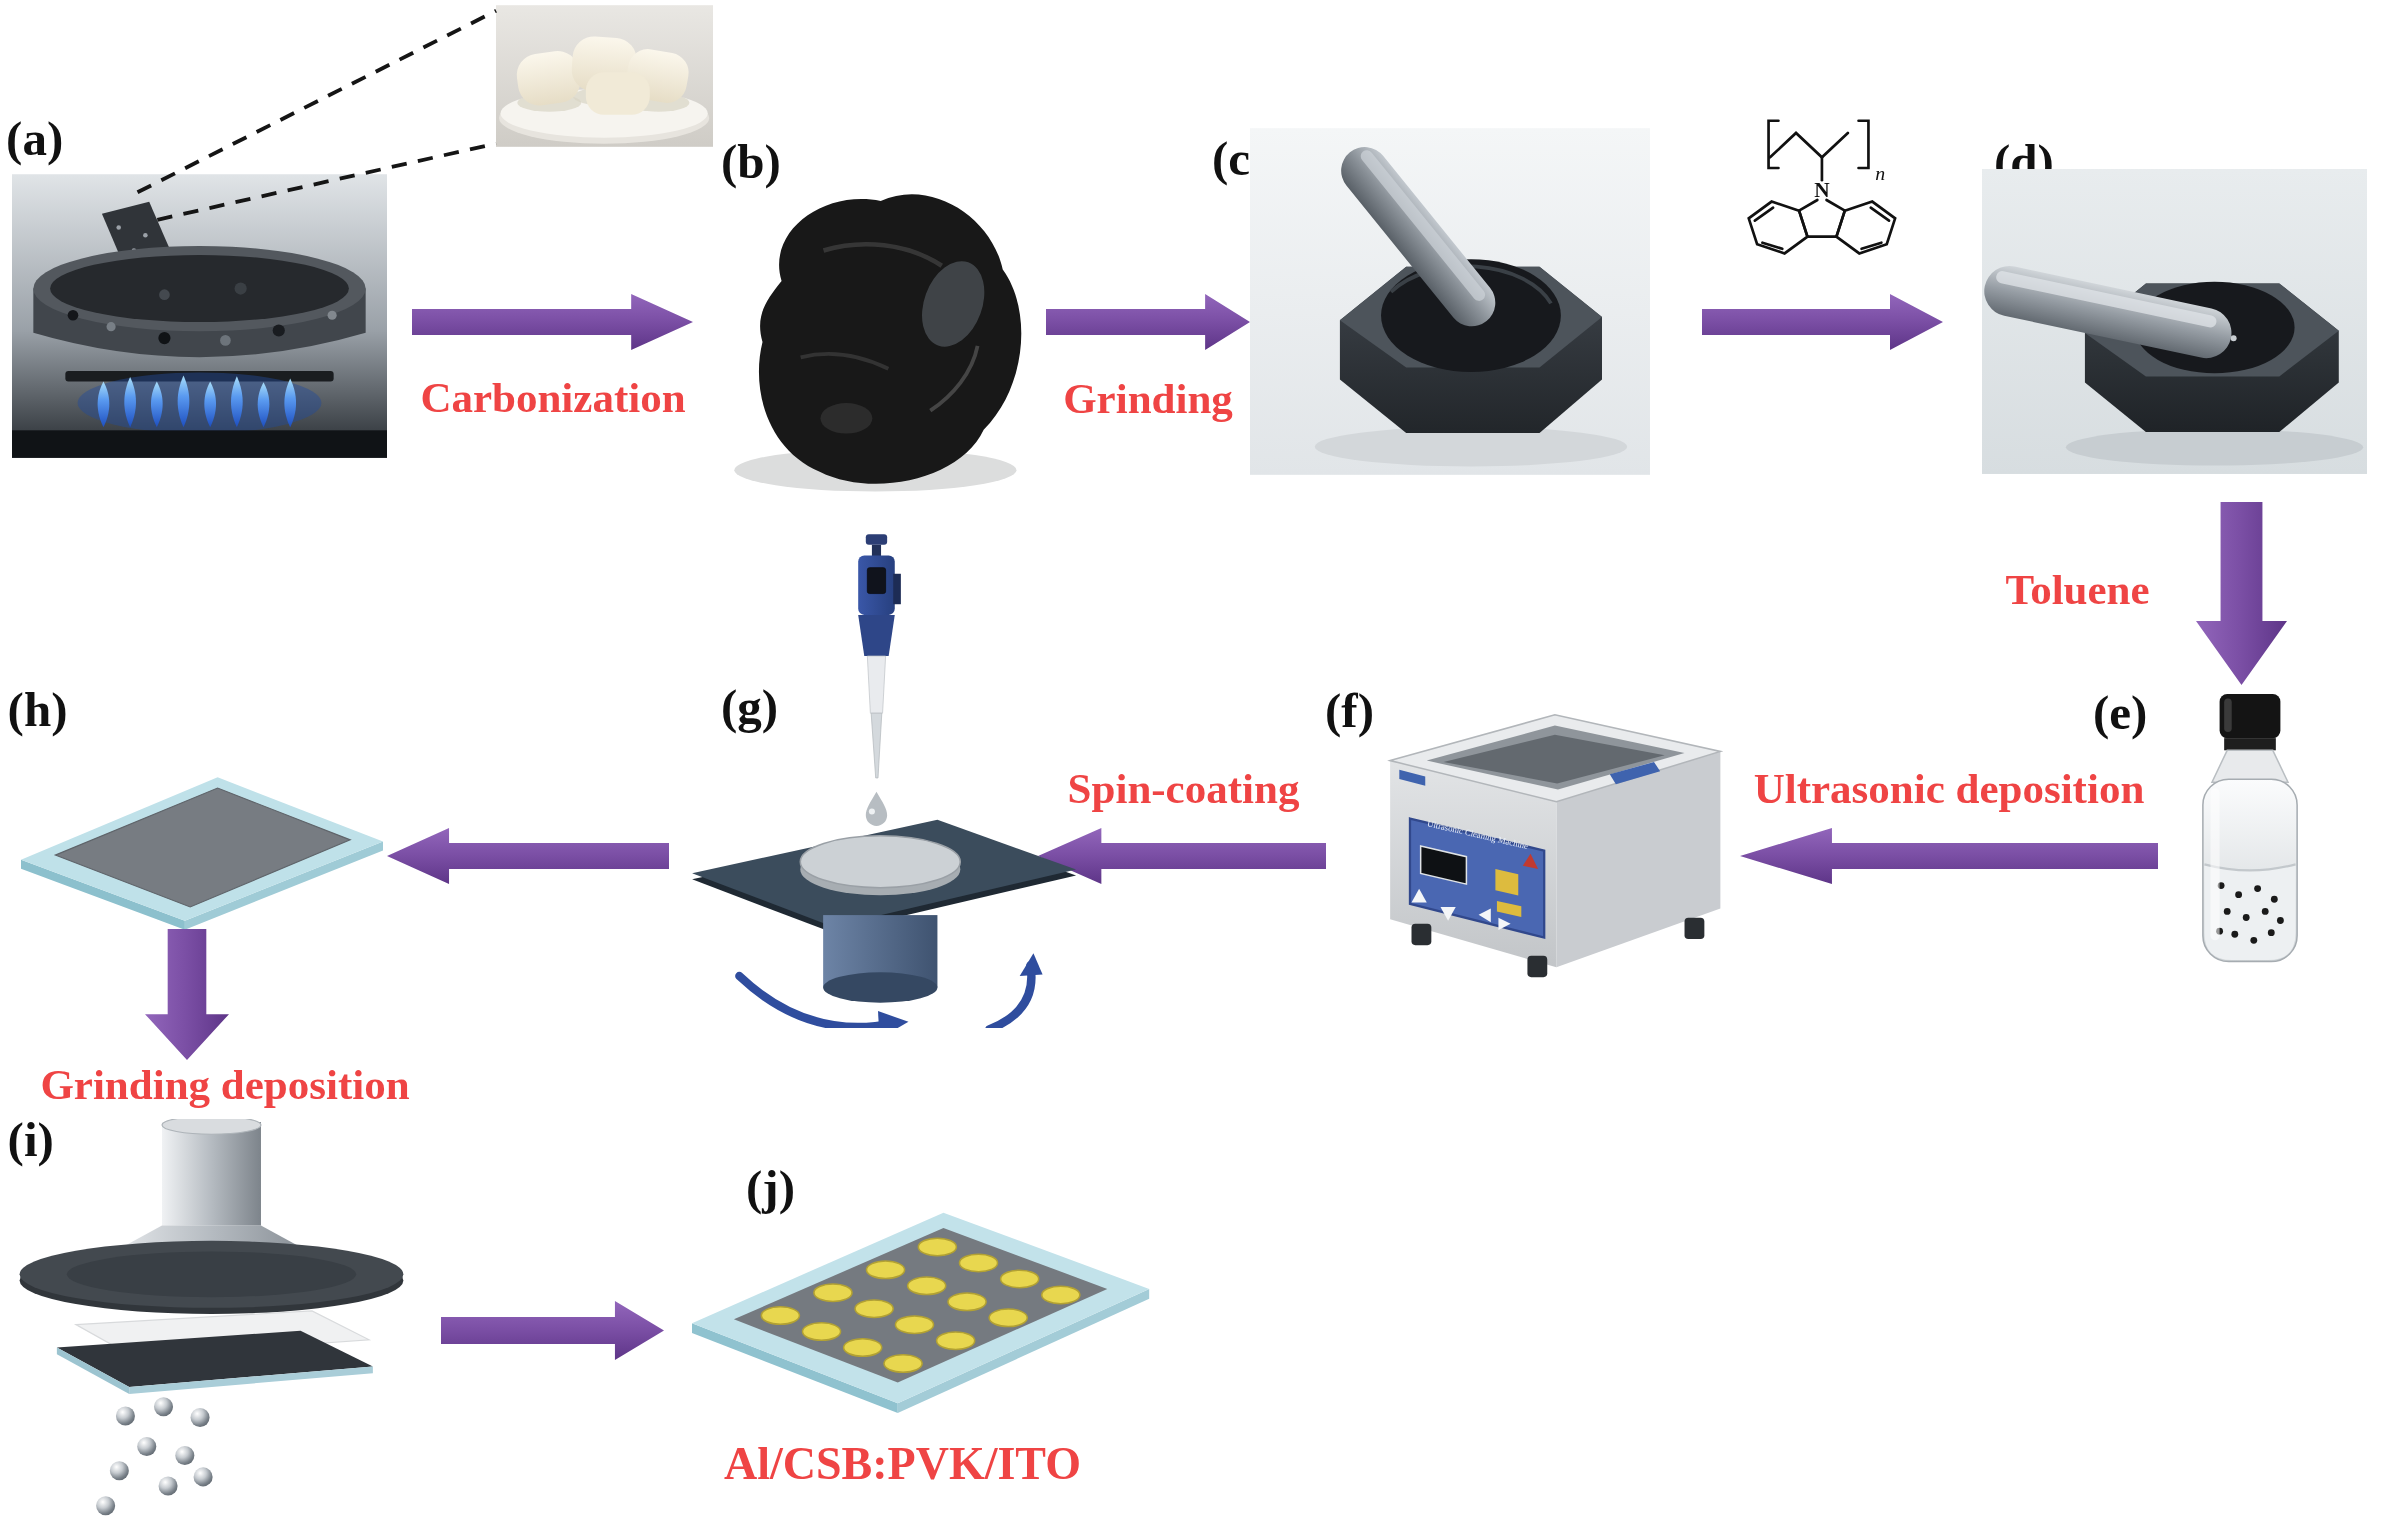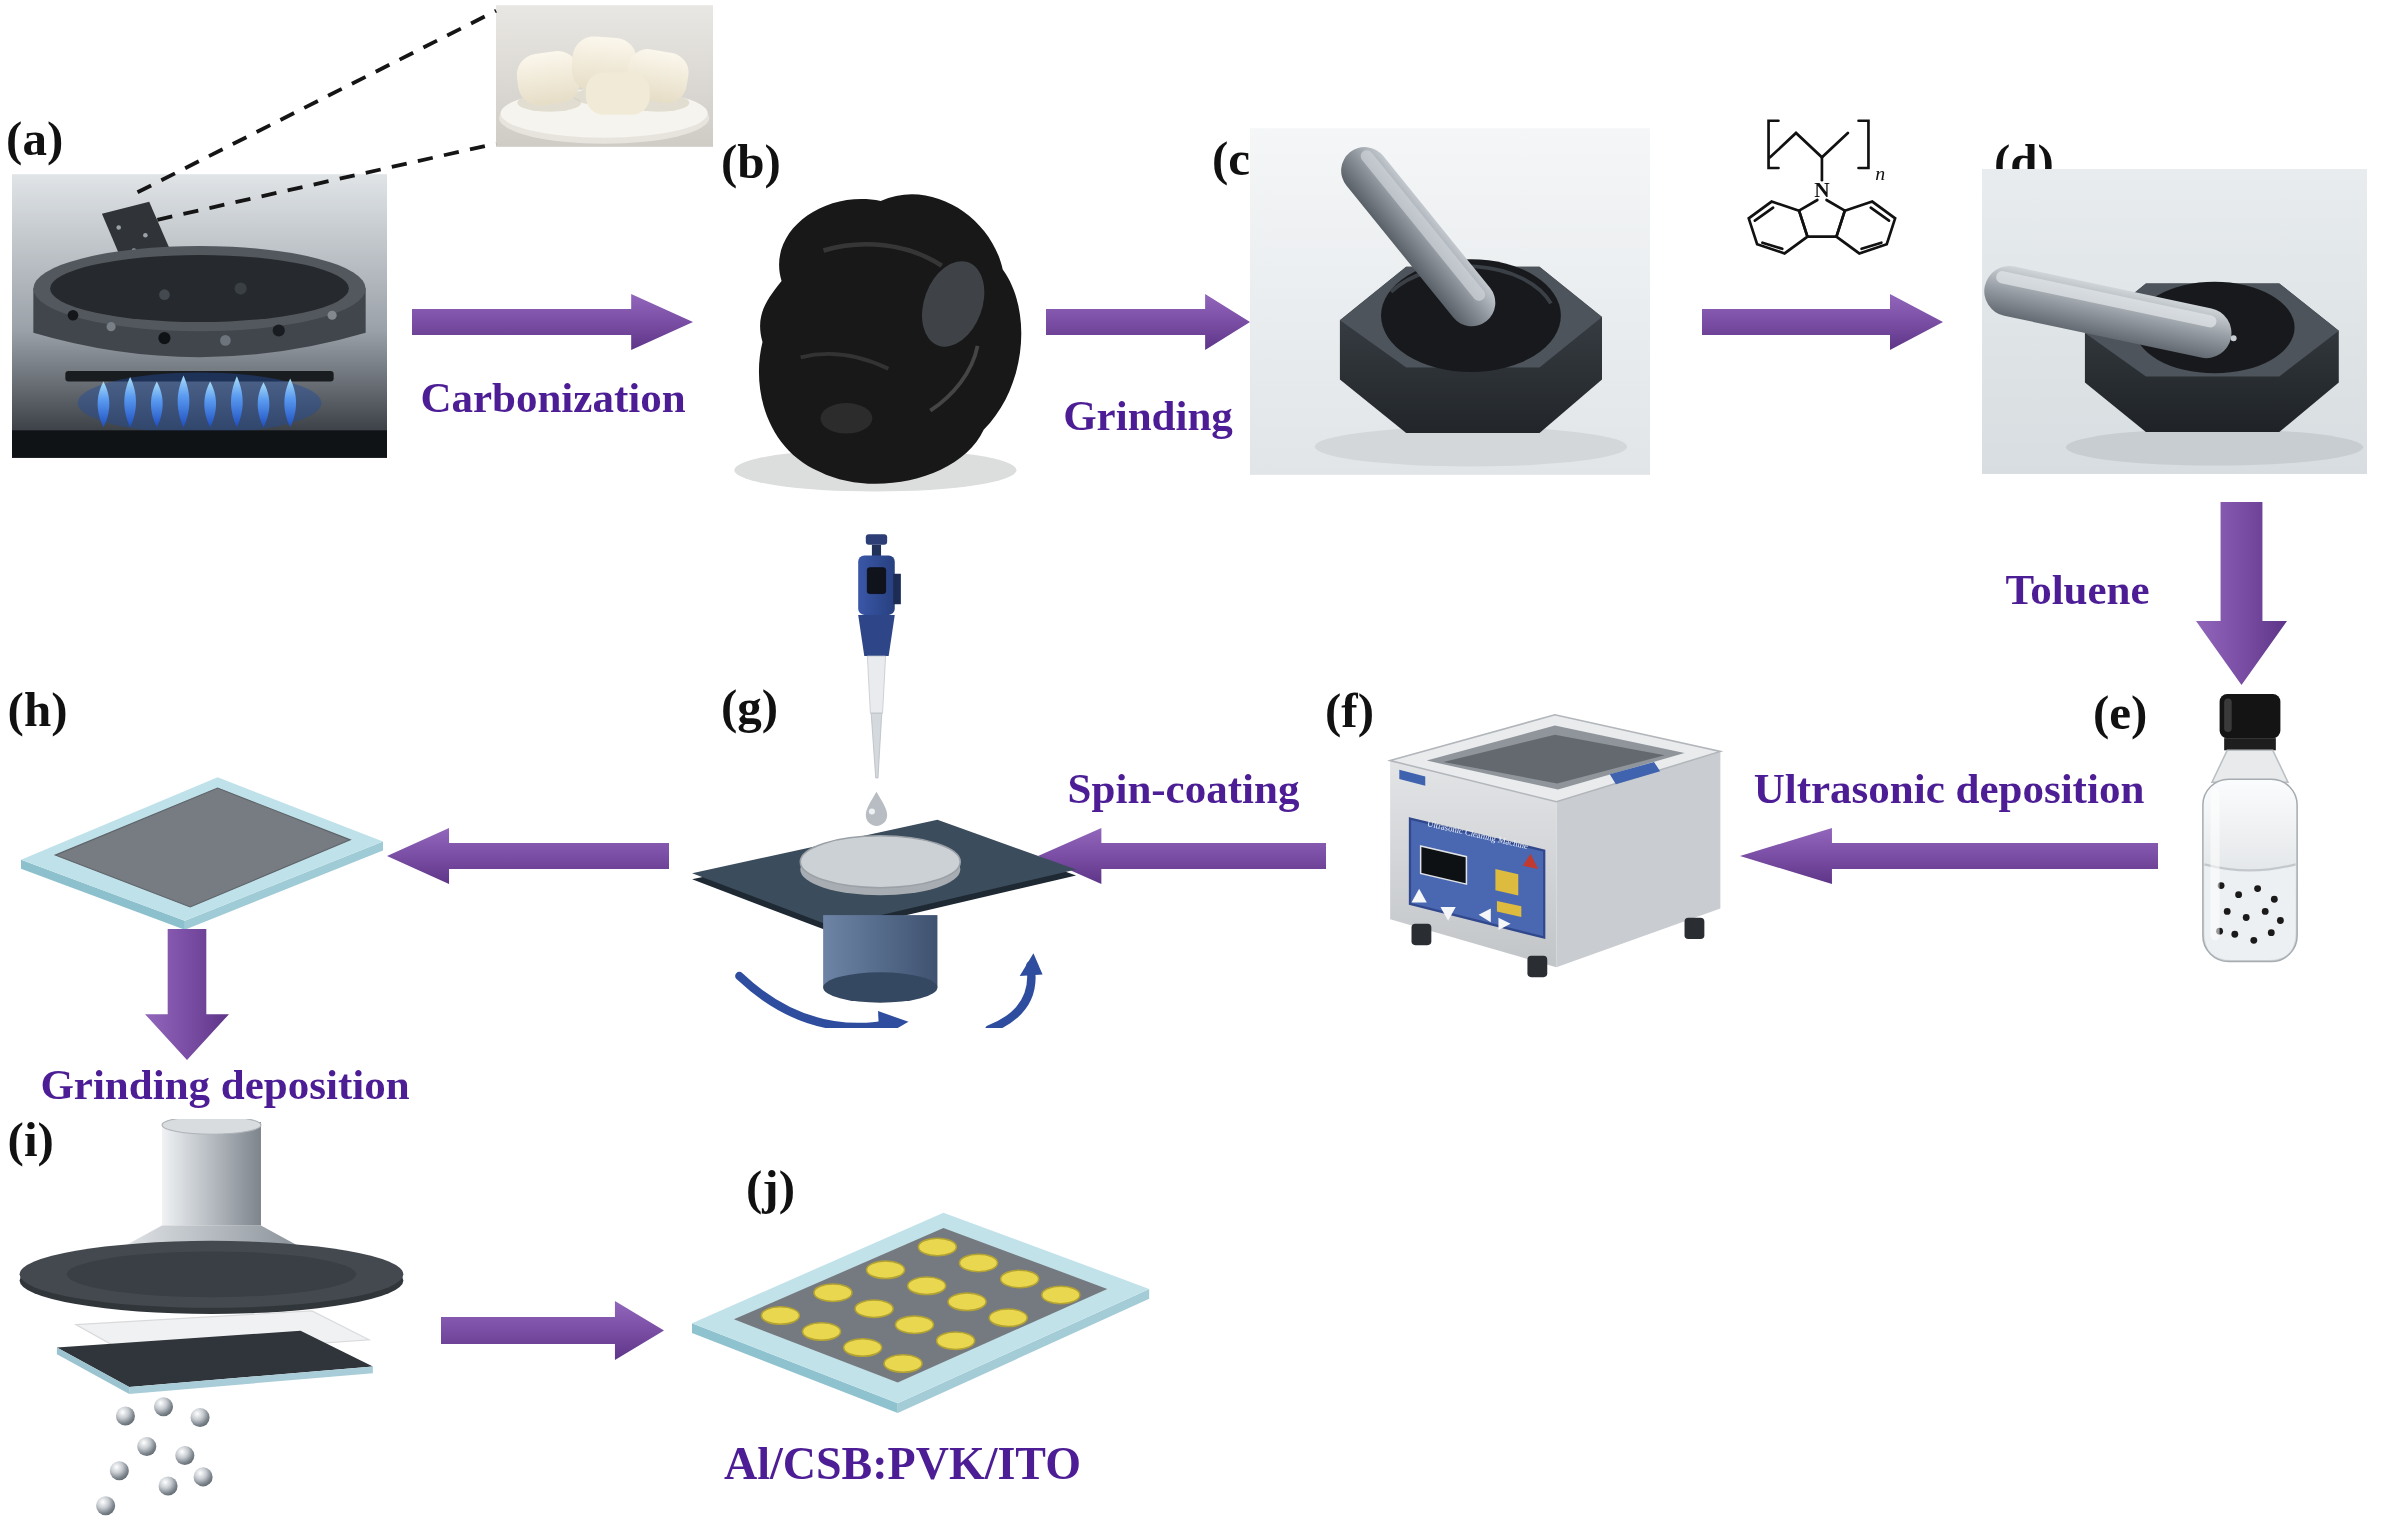--- a/index.html
+++ b/index.html
@@ -1,19 +1,19 @@
 <!DOCTYPE html>
 <html style="--arrow-purple: #7b4fa5; --arrow-purple-light: #9266bb; --arrow-purple-dark: #5e3588; --substrate-blue: #bfe1e9; --film-gray: #757a80; --electrode-yellow: #e8d74f; --flame-blue: #2a5fd0; --panel-blue: #4a67b2;font-size:12.2px"><head>
 <meta charset="utf-8">
 <style>
   html,body{margin:0;padding:0;background:#ffffff;}
   .canvas{position:relative;width:2401px;height:1520px;background:#ffffff;overflow:hidden;
           font-family:"Liberation Serif","DejaVu Serif",serif;}
   .panel-label{position:absolute;font-weight:bold;font-size:49px;color:#111;line-height:1;}
-  .step-label{position:absolute;font-weight:bold;font-size:43px;color:#4c1d95;text-align:center;line-height:1.1;}
+  .step-label{position:absolute;font-weight:bold;font-size:43px;color:#ef4444;text-align:center;line-height:1.1;}
   .art{position:absolute;}
   .arrow{position:absolute;}
   .arrow.right{clip-path:polygon(0 27%,78% 27%,78% 0,100% 50%,78% 100%,78% 73%,0 73%);
     background:linear-gradient(180deg,var(--arrow-purple-light,#9266bb),var(--arrow-purple,#7b4fa5) 48%,var(--arrow-purple-dark,#5e3588));}
   .arrow.left{clip-path:polygon(100% 27%,22% 27%,22% 0,0 50%,22% 100%,22% 73%,100% 73%);
     background:linear-gradient(180deg,var(--arrow-purple-light,#9266bb),var(--arrow-purple,#7b4fa5) 48%,var(--arrow-purple-dark,#5e3588));}
   .arrow.down{clip-path:polygon(27% 0,73% 0,73% 65%,100% 65%,50% 100%,0 65%,27% 65%);
     background:linear-gradient(90deg,var(--arrow-purple-light,#9266bb),var(--arrow-purple,#7b4fa5) 48%,var(--arrow-purple-dark,#5e3588));}
   svg text{font-family:"Liberation Serif","DejaVu Serif",serif;}
 </style>
@@ -121,21 +121,21 @@
     <path d="M95 160 C75 95 150 40 225 55 C290 25 370 75 385 145 C425 200 415 300 360 355
              C330 420 215 445 145 410 C75 380 55 300 70 240 C60 205 75 185 95 160 Z" fill="#181818"></path>
     <ellipse cx="320" cy="190" rx="38" ry="58" fill="#474b50" opacity="0.85" transform="rotate(20 320 190)"></ellipse>
     <ellipse cx="180" cy="340" rx="34" ry="20" fill="#2c2c2c"></ellipse>
     <path d="M150 120 C200 105 260 110 305 140" stroke="#3e3e3e" stroke-width="6" fill="none" opacity="0.8"></path>
     <path d="M120 260 C160 250 200 258 235 275" stroke="#333333" stroke-width="5" fill="none"></path>
     <path d="M290 330 C320 310 345 280 352 245" stroke="#454545" stroke-width="5" fill="none"></path>
   </svg>
 
   <div class="arrow right" style="left:1046px;top:294px;width:204px;height:56px"></div>
-  <div class="step-label" style="left:1022px;top:392px;width:252px">Grinding</div>
+  <div class="step-label" style="left:1022px;top:375px;width:252px">Grinding</div>
 
   <svg class="art" style="left:1250px;top:128px" width="400" height="347" viewBox="0 0 525 455">
     <defs>
       <linearGradient id="mor1-bg" x1="0" y1="0" x2="0" y2="1">
         <stop offset="0" stop-color="#f4f6f7"></stop>
           <stop offset="1" stop-color="#e1e5e8"></stop>
       </linearGradient>
       <linearGradient id="mor1-grad" x1="0" y1="0" x2="0" y2="1">
         <stop offset="0" stop-color="#3f454c"></stop>
           <stop offset="1" stop-color="#22262a"></stop>

